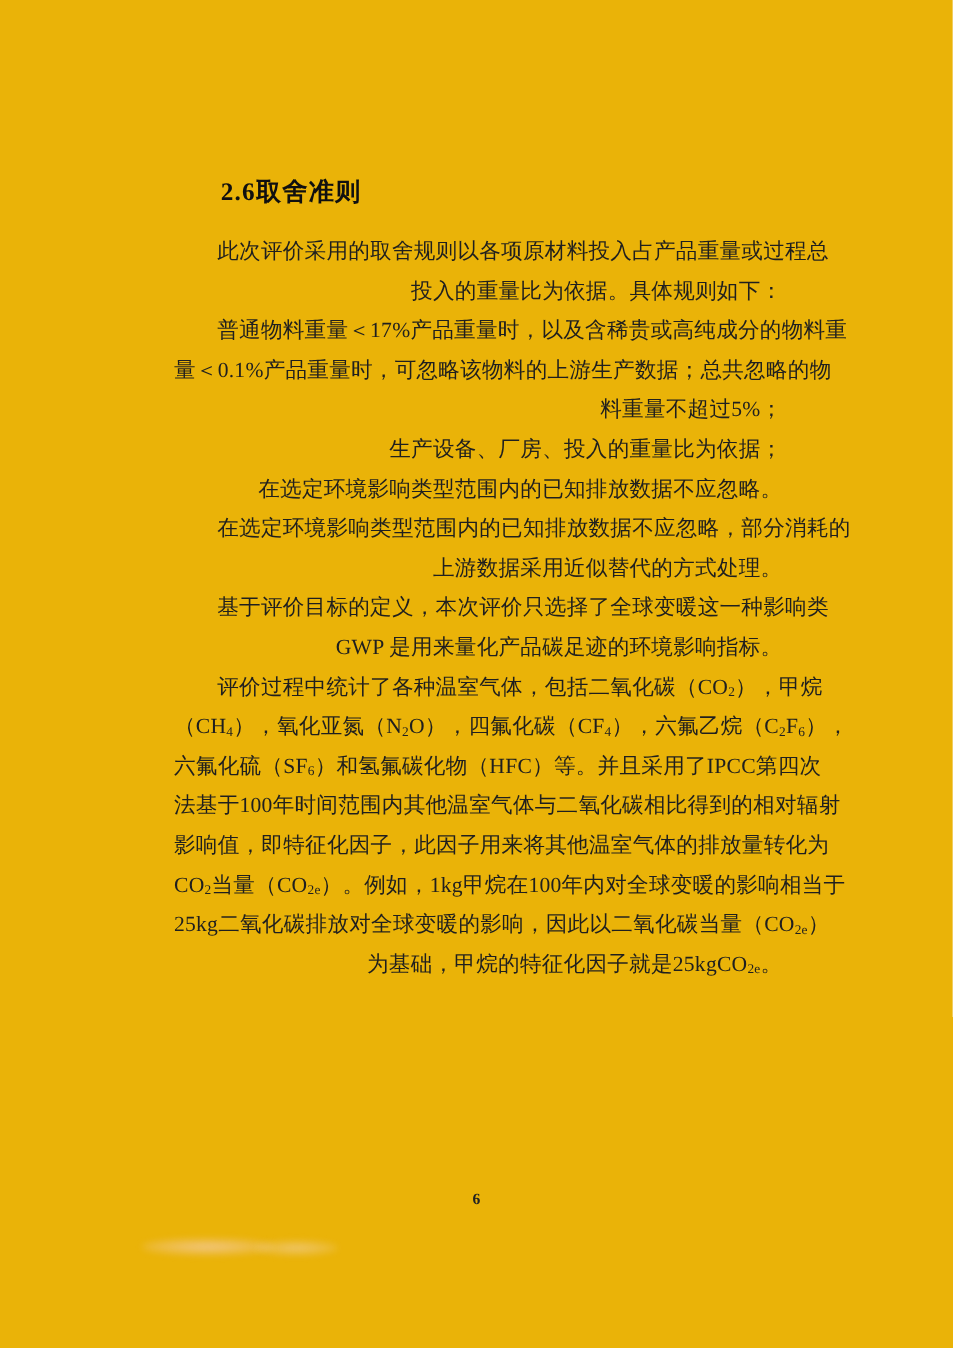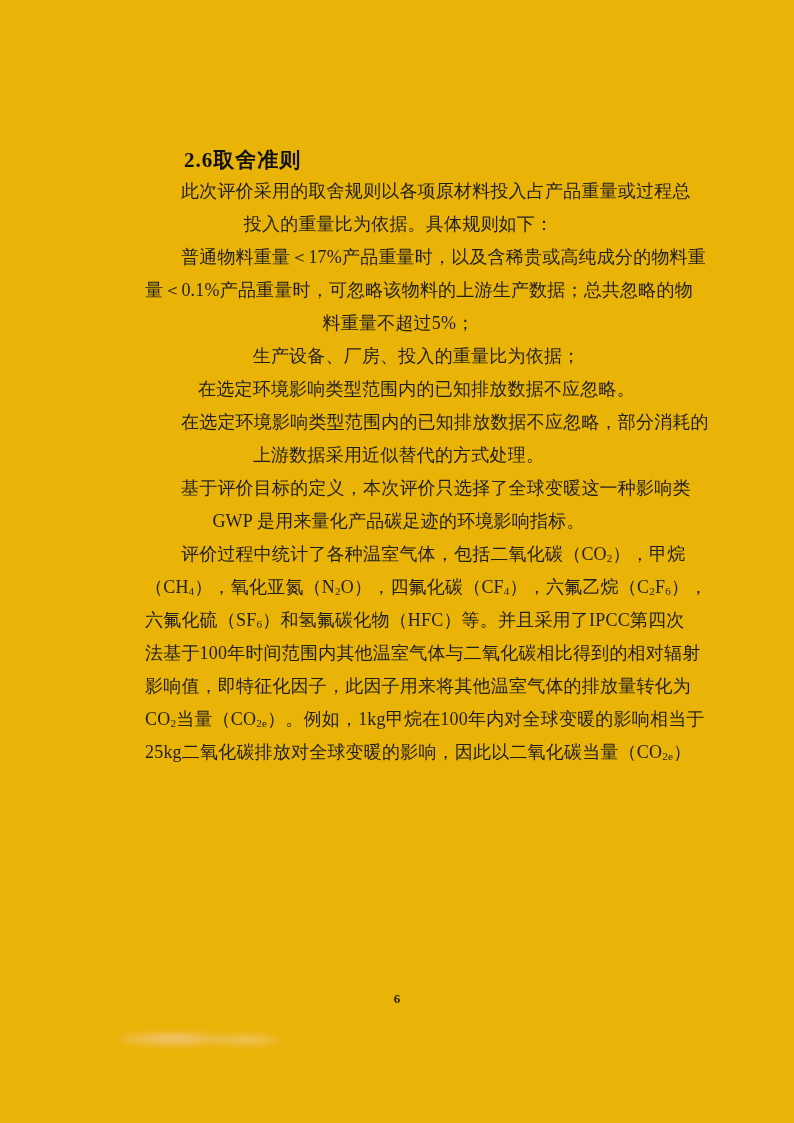--- a/index.html
+++ b/index.html
@@ -22,37 +22,37 @@
     top: 146px;
     font-size: 21px;
     font-weight: 700;
     color: #101010;
     letter-spacing: 1px;
     white-space: nowrap;
   }
   .body-text {
     position: absolute;
     left: 145px;
-    top: 175px;
+    top: 193px;
     width: 507px;
   }
   .line {
     height: 33px;
     line-height: 33px;
     font-size: 18px;
     text-align: justify;
     text-align-last: justify;
     white-space: nowrap;
     letter-spacing: 0.2px;
   }
   .line.first {
     text-indent: 2em;
   }
   .line.last {
-    text-align: center;
+    text-align: right;
     text-align-last: auto;
   }
   sub {
     font-size: 62%;
     line-height: 0;
     vertical-align: -0.18em;
   }
   .page-number {
     position: absolute;
     left: 0;
@@ -102,19 +102,20 @@
       <div class="line last">上游数据采用近似替代的方式处理。</div>
       <div class="line first">基于评价目标的定义，本次评价只选择了全球变暖这一种影响类</div>
       <div class="line last">GWP 是用来量化产品碳足迹的环境影响指标。</div>
       <div class="line first">评价过程中统计了各种温室气体，包括二氧化碳（CO<sub>2</sub>），甲烷</div>
       <div class="line">（CH<sub>4</sub>），氧化亚氮（N<sub>2</sub>O），四氟化碳（CF<sub>4</sub>），六氟乙烷（C<sub>2</sub>F<sub>6</sub>），</div>
       <div class="line">六氟化硫（SF<sub>6</sub>）和氢氟碳化物（HFC）等。并且采用了IPCC第四次</div>
       <div class="line">法基于100年时间范围内其他温室气体与二氧化碳相比得到的相对辐射</div>
       <div class="line">影响值，即特征化因子，此因子用来将其他温室气体的排放量转化为</div>
       <div class="line">CO<sub>2</sub>当量（CO<sub>2e</sub>）。例如，1kg甲烷在100年内对全球变暖的影响相当于</div>
       <div class="line">25kg二氧化碳排放对全球变暖的影响，因此以二氧化碳当量（CO<sub>2e</sub>）</div>
+      <div class="line last">为基础，甲烷的特征化因子就是25kgCO<sub>2e</sub>。</div>
     </div>
 
   <div class="smudge a"></div>
   <div class="smudge b"></div>
 
   <div class="page-number">6</div>
 </div>
 
 </body></html>

